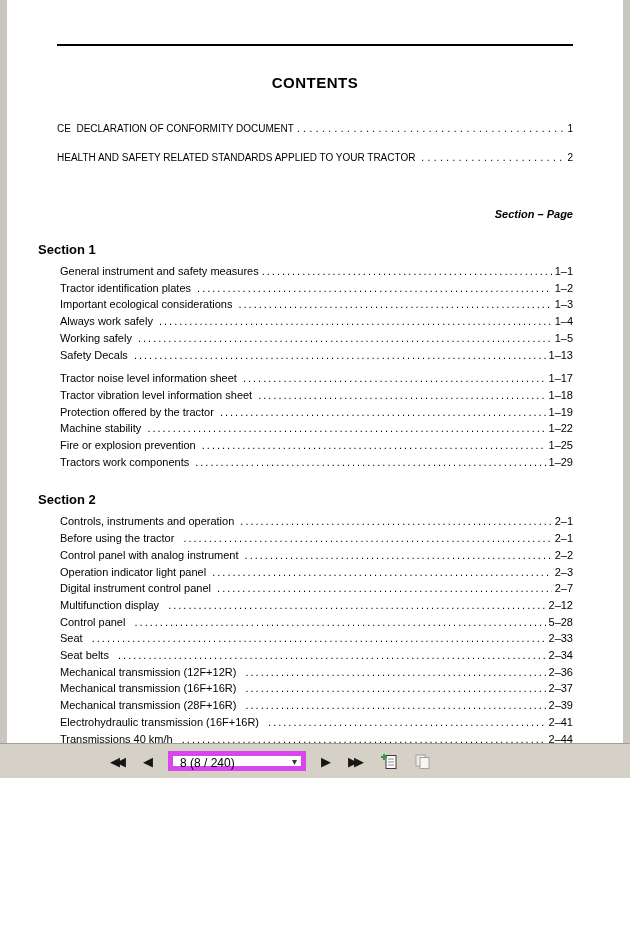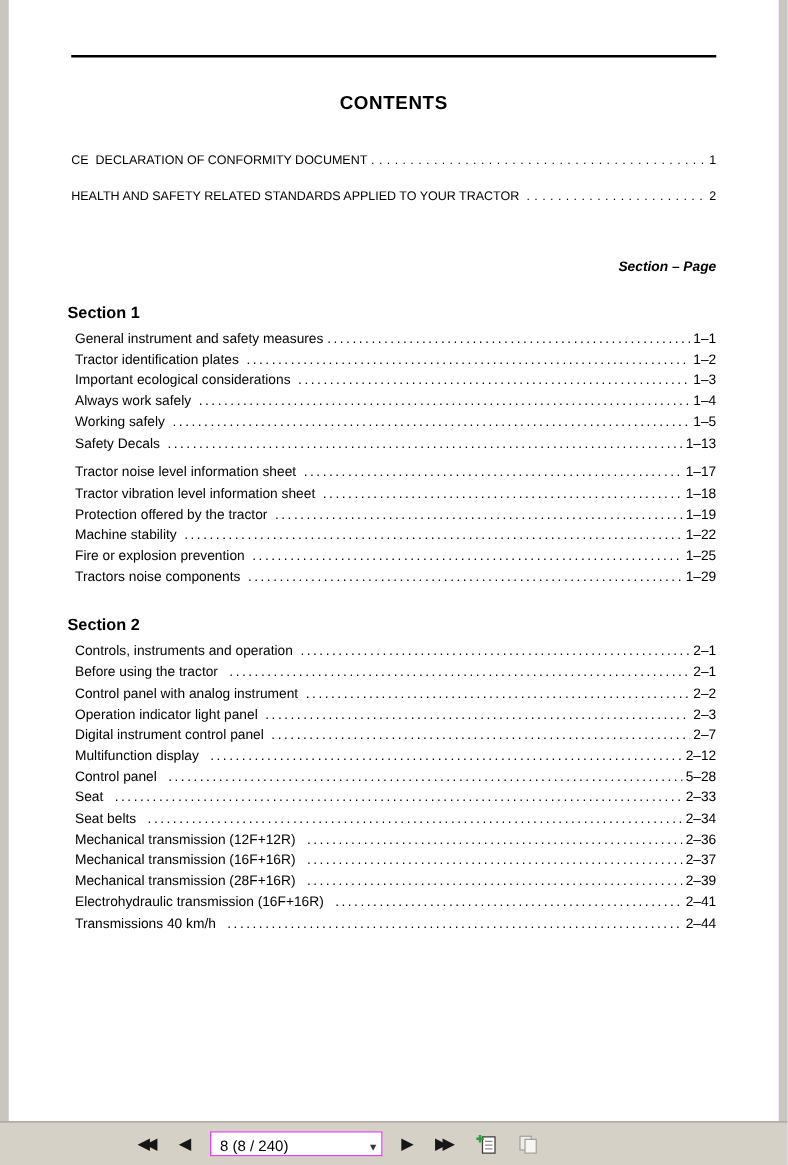--- a/index.html
+++ b/index.html
@@ -3,21 +3,21 @@
 <meta charset="utf-8">
 <style>
   html, body { margin: 0; padding: 0; }
   body {
     width: 630px; height: 932px;
     background: #ffffff;
     font-family: "Liberation Sans", sans-serif;
     color: #000;
     overflow: hidden;
   }
-  .viewer { position: relative; width: 630px; height: 932px; background: #c4b5fd; overflow: hidden; }
+  .viewer { position: relative; width: 630px; height: 778px; background: #000000; overflow: hidden; }
 
   .side-strip { position: absolute; top: 0; bottom: 35px; width: 7px; background: #c9c6c0; }
   .side-strip.left  { left: 0; }
   .side-strip.right { right: 0; }
 
   .page {
     position: absolute; left: 7px; right: 7px; top: 0; bottom: 35px;
     background: #fff; box-sizing: border-box;
     padding: 0 50px 0 31px;
     overflow: hidden;
@@ -40,40 +40,40 @@
     content: "..................................................................................................................................................................";
     letter-spacing: 2px; color: #000;
   }
   .top-entries .toc-dots::after { letter-spacing: 3.5px; }
   .toc-page { white-space: nowrap; }
 
   .col-header { margin-top: 42px; text-align: right; font-size: 11px; font-style: italic; }
   .col-header .ch-bold { font-weight: bold; }
   .col-header .ch-rest { font-weight: bold; }
 
-  .section-heading { margin: 22px 0 6px 16px; font-size: 13px; font-weight: bold; }
+  .section-heading { margin: 22px 0 6px 0; font-size: 13px; font-weight: bold; }
   .toc-group { padding-left: 22px; margin-bottom: 7px; }
   .toc-group .toc-row { font-size: 11px; line-height: 16.7px; }
 
   .toolbar {
     position: absolute; left: 0; right: 0; bottom: 0; height: 35px;
     background: #d5d1c7; border-top: 1px solid #a29e95;
     display: flex; align-items: center;
     padding-left: 108px; box-sizing: border-box; gap: 13px;
   }
   .tb-btn {
     background: transparent; border: none; padding: 2px 2px;
     font-size: 13px; color: #161616; cursor: pointer;
     font-family: "DejaVu Sans", sans-serif; line-height: 1;
   }
   .tb-btn .dbl { letter-spacing: -4px; padding-right: 4px; }
   .page-box {
     width: 138px; height: 20px; background: #fff;
-    border: 1px solid #d946ef; box-sizing: border-box;
-    display: flex; align-items: flex-end; justify-content: space-between;
+    border: 5px solid #d946ef; box-sizing: border-box;
+    display: flex; align-items: flex-start; justify-content: space-between;
     font-size: 12px; padding-left: 7px; cursor: text;
   }
   .page-box .caret { font-size: 10px; color: #333; padding: 0 4px; cursor: pointer; }
   .tb-icon { width: 20px; height: 18px; display: flex; align-items: center; justify-content: center; cursor: pointer; }
 </style>
 </head>
 <body>
 
 <div class="viewer">
   <div class="side-strip left"></div>
@@ -155,21 +155,21 @@
             <span class="toc-label">Machine stability </span>
             <span class="toc-dots"></span>
             <span class="toc-page">1–22</span>
           </div>
           <div class="toc-row">
             <span class="toc-label">Fire or explosion prevention </span>
             <span class="toc-dots"></span>
             <span class="toc-page">1–25</span>
           </div>
           <div class="toc-row">
-            <span class="toc-label">Tractors noise components </span>
+            <span class="toc-label">Tractors work components </span>
             <span class="toc-dots"></span>
             <span class="toc-page">1–29</span>
           </div>
         </div>
         <div class="section-heading">Section 2</div>
         <div class="toc-group">
           <div class="toc-row">
             <span class="toc-label">Controls, instruments and operation </span>
             <span class="toc-dots"></span>
             <span class="toc-page">2–1</span>

